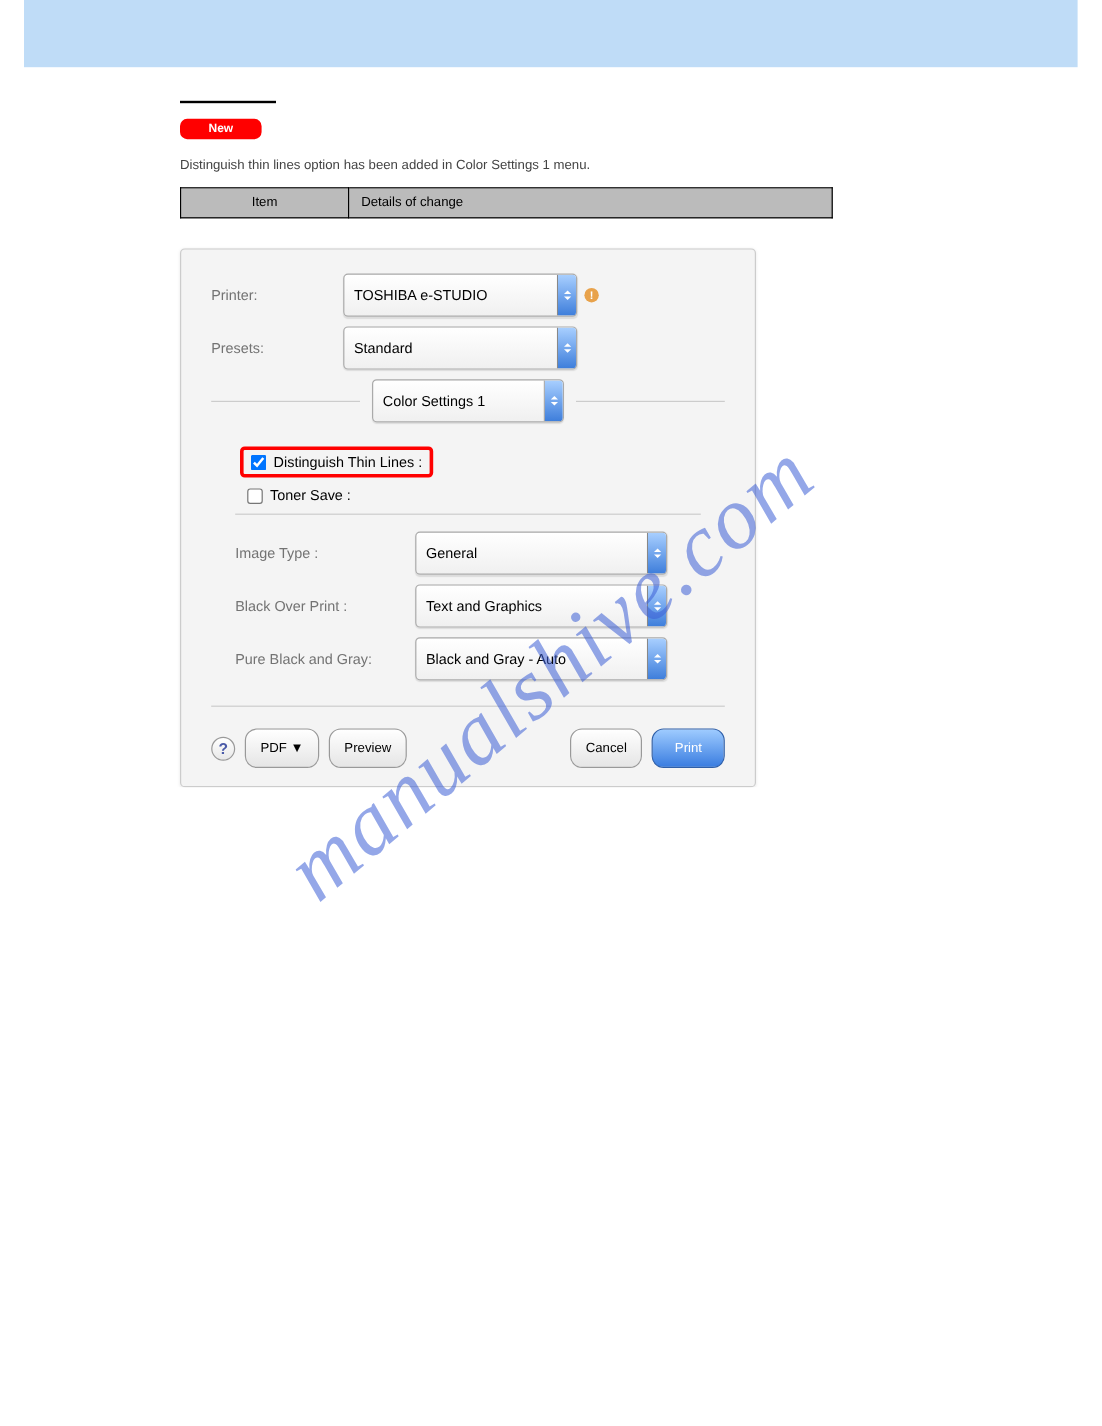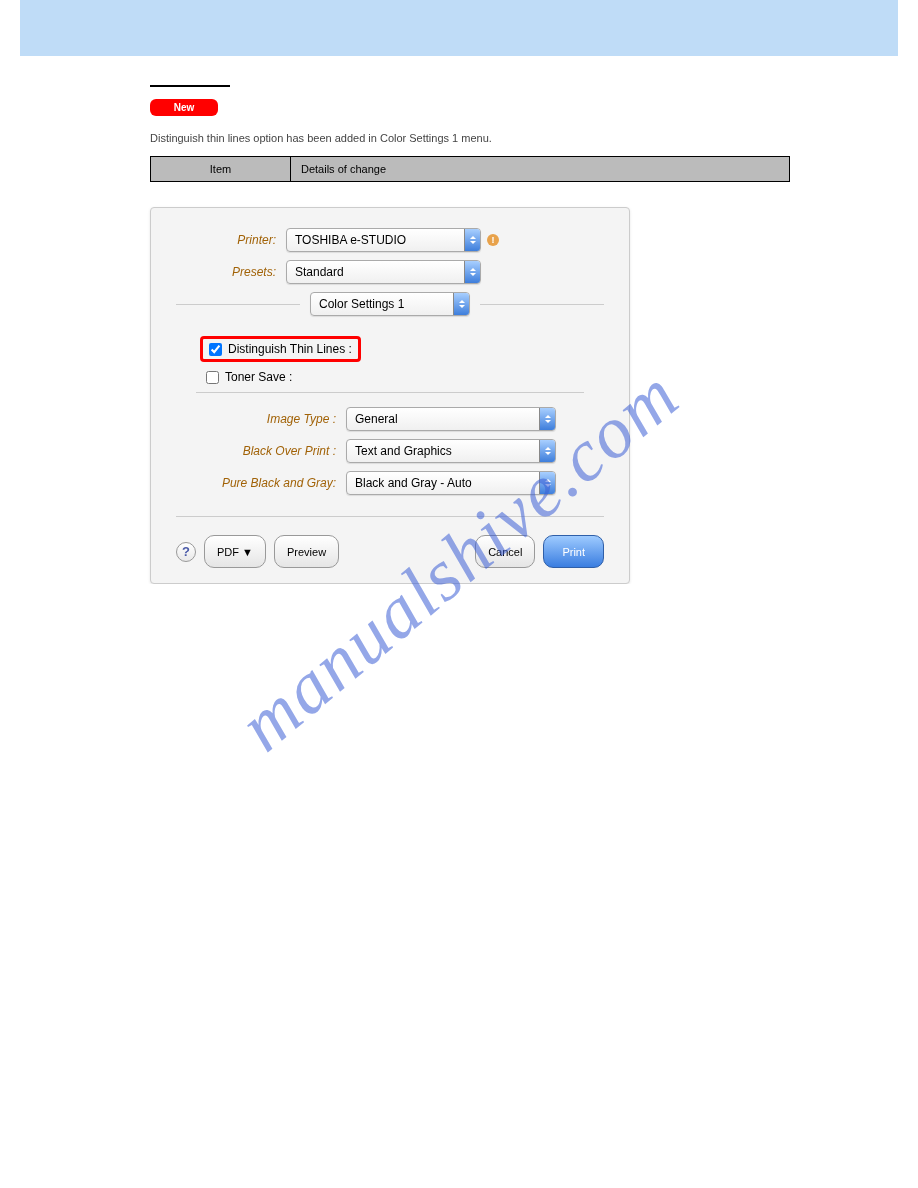--- a/index.html
+++ b/index.html
@@ -7,42 +7,42 @@
     
     .top-banner { background: #bfdcf7; height: 56px; margin: 0 20px 20px 20px; }
     
     .content { padding: 0 50px 0 150px; }
     
     .section-label { font-size: 11px; color: #666; border-top: 2px solid #000; display: inline-block; padding-top: 3px; width: 80px; text-align: center; }
     .new-badge { background: #ff0000; color: #fff; font-size: 10px; font-weight: bold; padding: 3px 10px; border-radius: 6px; display: inline-block; margin-top: 5px; width: 68px; text-align: center; }
     
     .desc { font-size: 11px; color: #444; margin: 15px 0 10px 0; line-height: 1.4; }
     
-    table.spec { border-collapse: collapse; width: 640px; margin-bottom: 25px; }
+    table.spec { border-collapse: collapse; width: 544px; margin-bottom: 25px; }
     table.spec th, table.spec td { border: 1.5px solid #000; padding: 6px 10px; font-size: 11px; text-align: left; font-weight: normal; }
     table.spec th { background: #bbb; }
     table.spec .col1 { width: 140px; text-align: center; }
     
     .dialog {
       width: 480px; background: #f4f4f4; border: 1px solid #ccc;
       border-radius: 4px; padding: 20px 25px 15px 25px;
       box-shadow: 0 1px 3px rgba(0,0,0,0.1);
       position: relative; font-size: 12px;
     }
     
     .row { display: flex; align-items: center; margin-bottom: 8px; }
-    .row .label { text-align: right; padding-right: 10px; color: #a16207; font-size: 12px; font-style: italic; }
+    .row .label { padding-right: 10px; color: #737373; font-size: 12px; }
     .row .label.w1 { width: 110px; }
     .row .label.w2 { width: 150px; }
     
     .aqua-select {
       display: inline-flex; align-items: center;
       background: linear-gradient(#fff, #f0f0f0);
       border: 1px solid #aaa; border-radius: 4px;
-      height: 24px; font-size: 12px; padding: 0 0 0 8px;
+      height: 36px; font-size: 12px; padding: 0 0 0 8px;
       box-shadow: 0 1px 1px rgba(0,0,0,0.1);
       position: relative;
     }
     .aqua-select .caps {
       width: 16px; height: 100%; margin-left: auto;
       background: linear-gradient(#a8cfff, #3e7edb);
       border-left: 1px solid #888; border-radius: 0 3px 3px 0;
       display:flex; flex-direction:column; align-items:center; justify-content:center;
     }
     .aqua-select .caps::before {

